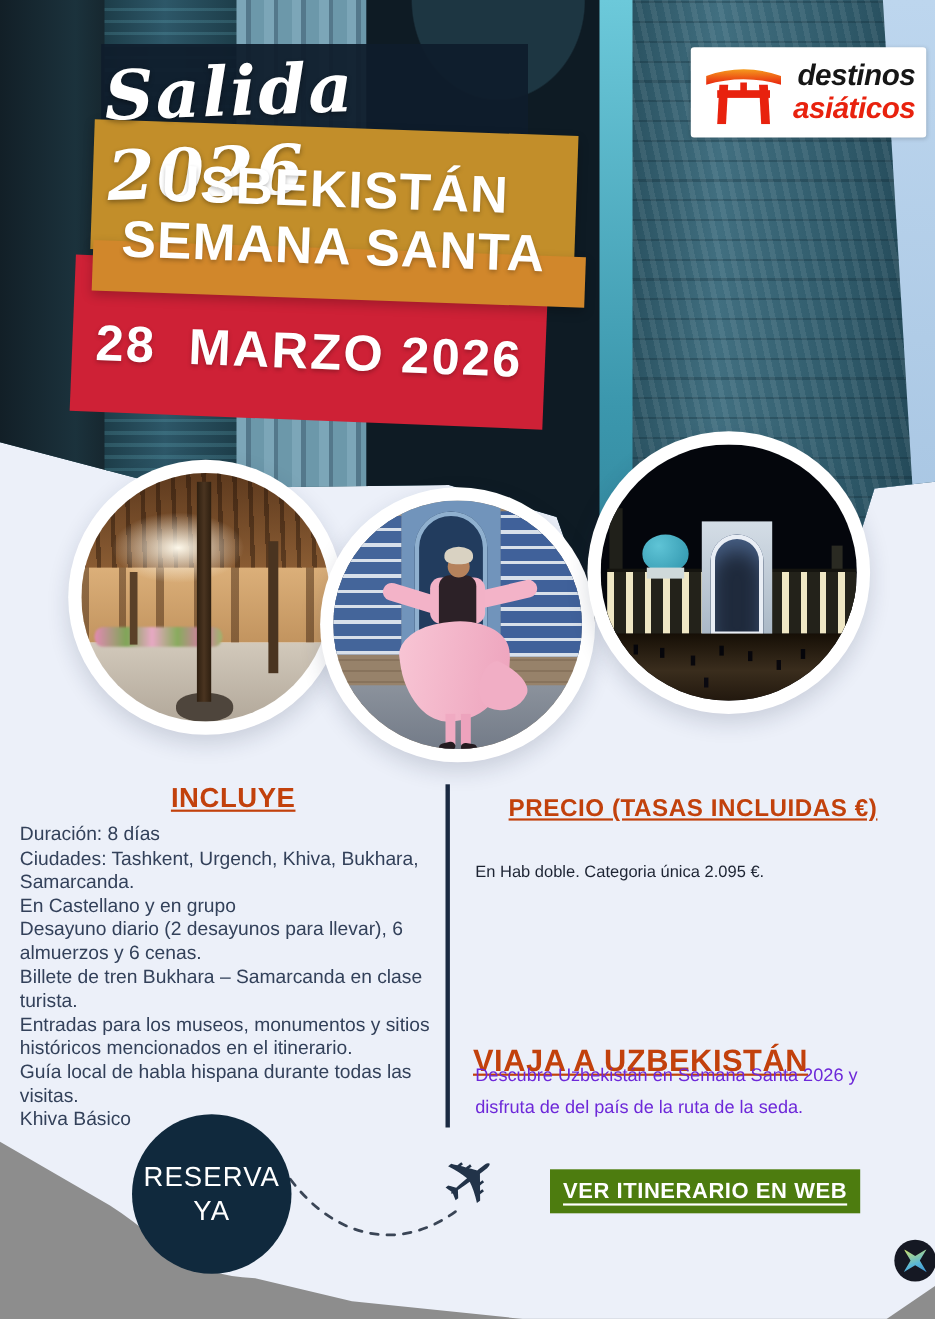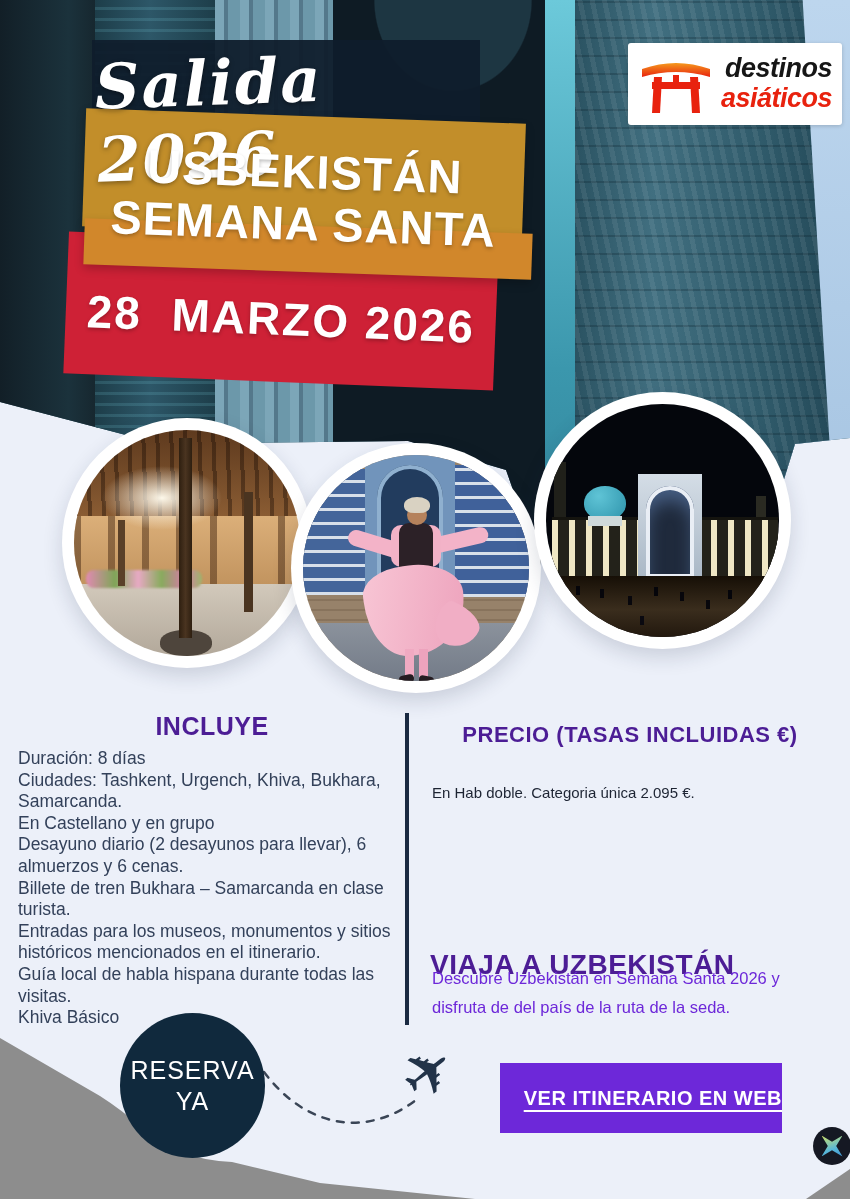--- a/index.html
+++ b/index.html
@@ -119,38 +119,38 @@
   .c3-drum{left:42px;top:112px;width:34px;height:10px;background:#cfd9da;}
   .c3-minl{left:8px;top:58px;width:12px;height:82px;background:#20201a;}
   .c3-minr{left:210px;top:92px;width:10px;height:60px;background:#2a2a22;}
   .c3-ground{left:0;right:0;top:172px;bottom:0;background:linear-gradient(180deg,#160f06,#3a2d1d 55%,#22180e);}
   .c3-people{left:30px;top:182px;width:4px;height:9px;background:#05050a;
       box-shadow:24px 3px 0 #06060b,52px 10px 0 #08070c,78px 1px 0 #05050a,104px 6px 0 #07060b,
                  130px 14px 0 #08070c,152px 4px 0 #05050a,170px 22px 0 #08070c,64px 30px 0 #0a0910;}
 
   
   .includes{left:18px;top:712px;width:388px;z-index:4;color:#33415a;}
-  .sec-title{font-weight:bold;color:#4c1d95;letter-spacing:.5px;}
+  .sec-title{font-weight:bold;color:#c2410c;letter-spacing:.5px;text-decoration:underline;}
   .includes .sec-title{font-size:25px;text-align:center;margin-bottom:7px;}
   .includes .li{font-size:17.5px;line-height:21.6px;}
   .divider{left:405px;top:713px;width:4px;height:312px;background:#1a2a42;z-index:4;}
   .price-title{left:430px;top:722px;width:400px;text-align:center;font-size:22px;z-index:4;}
   .price-text{left:432px;top:776px;width:345px;font-size:15px;line-height:34px;color:#1d2433;z-index:4;}
   .viaja-title{left:430px;top:949px;width:400px;text-align:left;font-size:28px;z-index:4;}
   .viaja-text{left:432px;top:964px;width:375px;font-size:16.5px;line-height:28.5px;color:#6d28d9;z-index:4;}
 
   
   .reserva{left:120px;top:1013px;width:145px;height:145px;border-radius:50%;background:#10293d;z-index:9;
       display:flex;flex-direction:column;align-items:center;justify-content:center;
       color:#fff;font-size:25px;line-height:31px;letter-spacing:1px;cursor:pointer;}
   .dash-svg{left:0;top:0;width:850px;height:1199px;z-index:8;pointer-events:none;}
   .plane{left:402px;top:1036px;font-size:62px;color:#223349;transform:rotate(-38deg);z-index:9;
       font-family:"DejaVu Sans",sans-serif;}
-  .itin-btn{left:500px;top:1063px;width:282px;height:70px;background:#6d28d9;z-index:9;
-      display:flex;align-items:center;justify-content:flex-end;cursor:pointer;}
+  .itin-btn{left:500px;top:1063px;width:282px;height:40px;background:#4d7c0f;z-index:9;
+      display:flex;align-items:center;justify-content:center;cursor:pointer;}
   .itin-btn span{color:#fff;font-weight:bold;font-size:20px;letter-spacing:.5px;
       text-decoration:underline;text-underline-offset:5px;text-decoration-thickness:2px;}
 
   
   .footer-svg{left:0;top:0;width:850px;height:1199px;z-index:2;pointer-events:none;}
   .badge{left:813px;top:1127px;width:38px;height:38px;border-radius:50%;background:#151823;z-index:10;
       display:flex;align-items:center;justify-content:center;cursor:pointer;}
   .badge-star{width:21px;height:21px;background:linear-gradient(160deg,#cde06a,#58b7d8 60%,#3c8fd0);
       clip-path:polygon(0 0,50% 30%,100% 0,70% 50%,100% 100%,50% 70%,0 100%,30% 50%);}
 </style>

